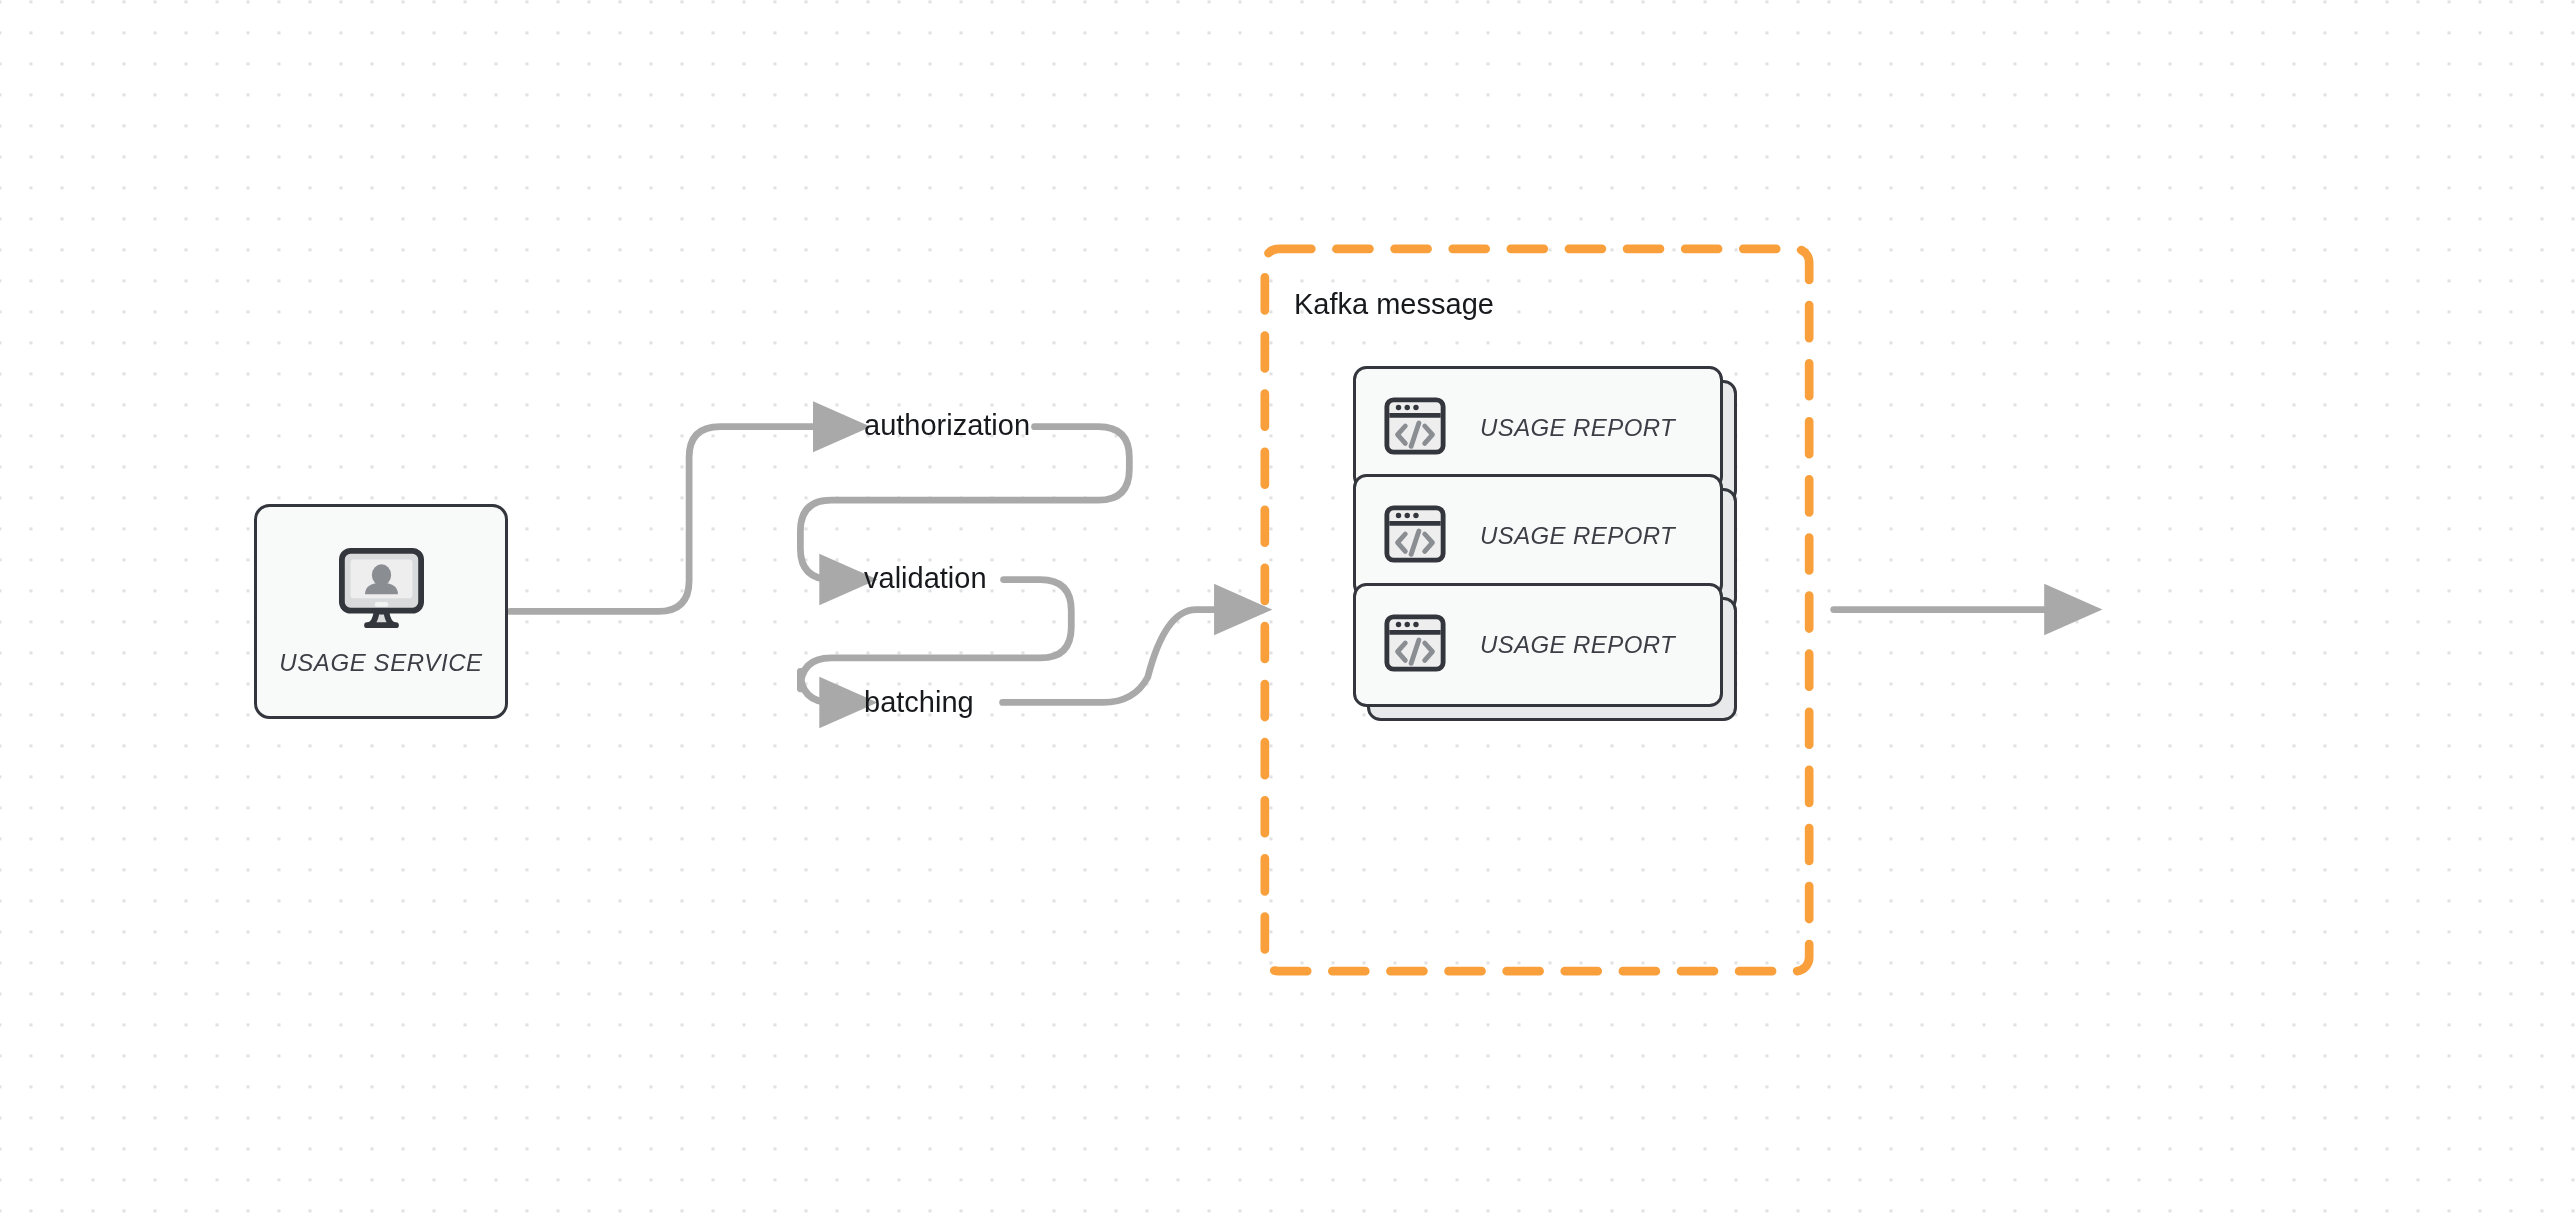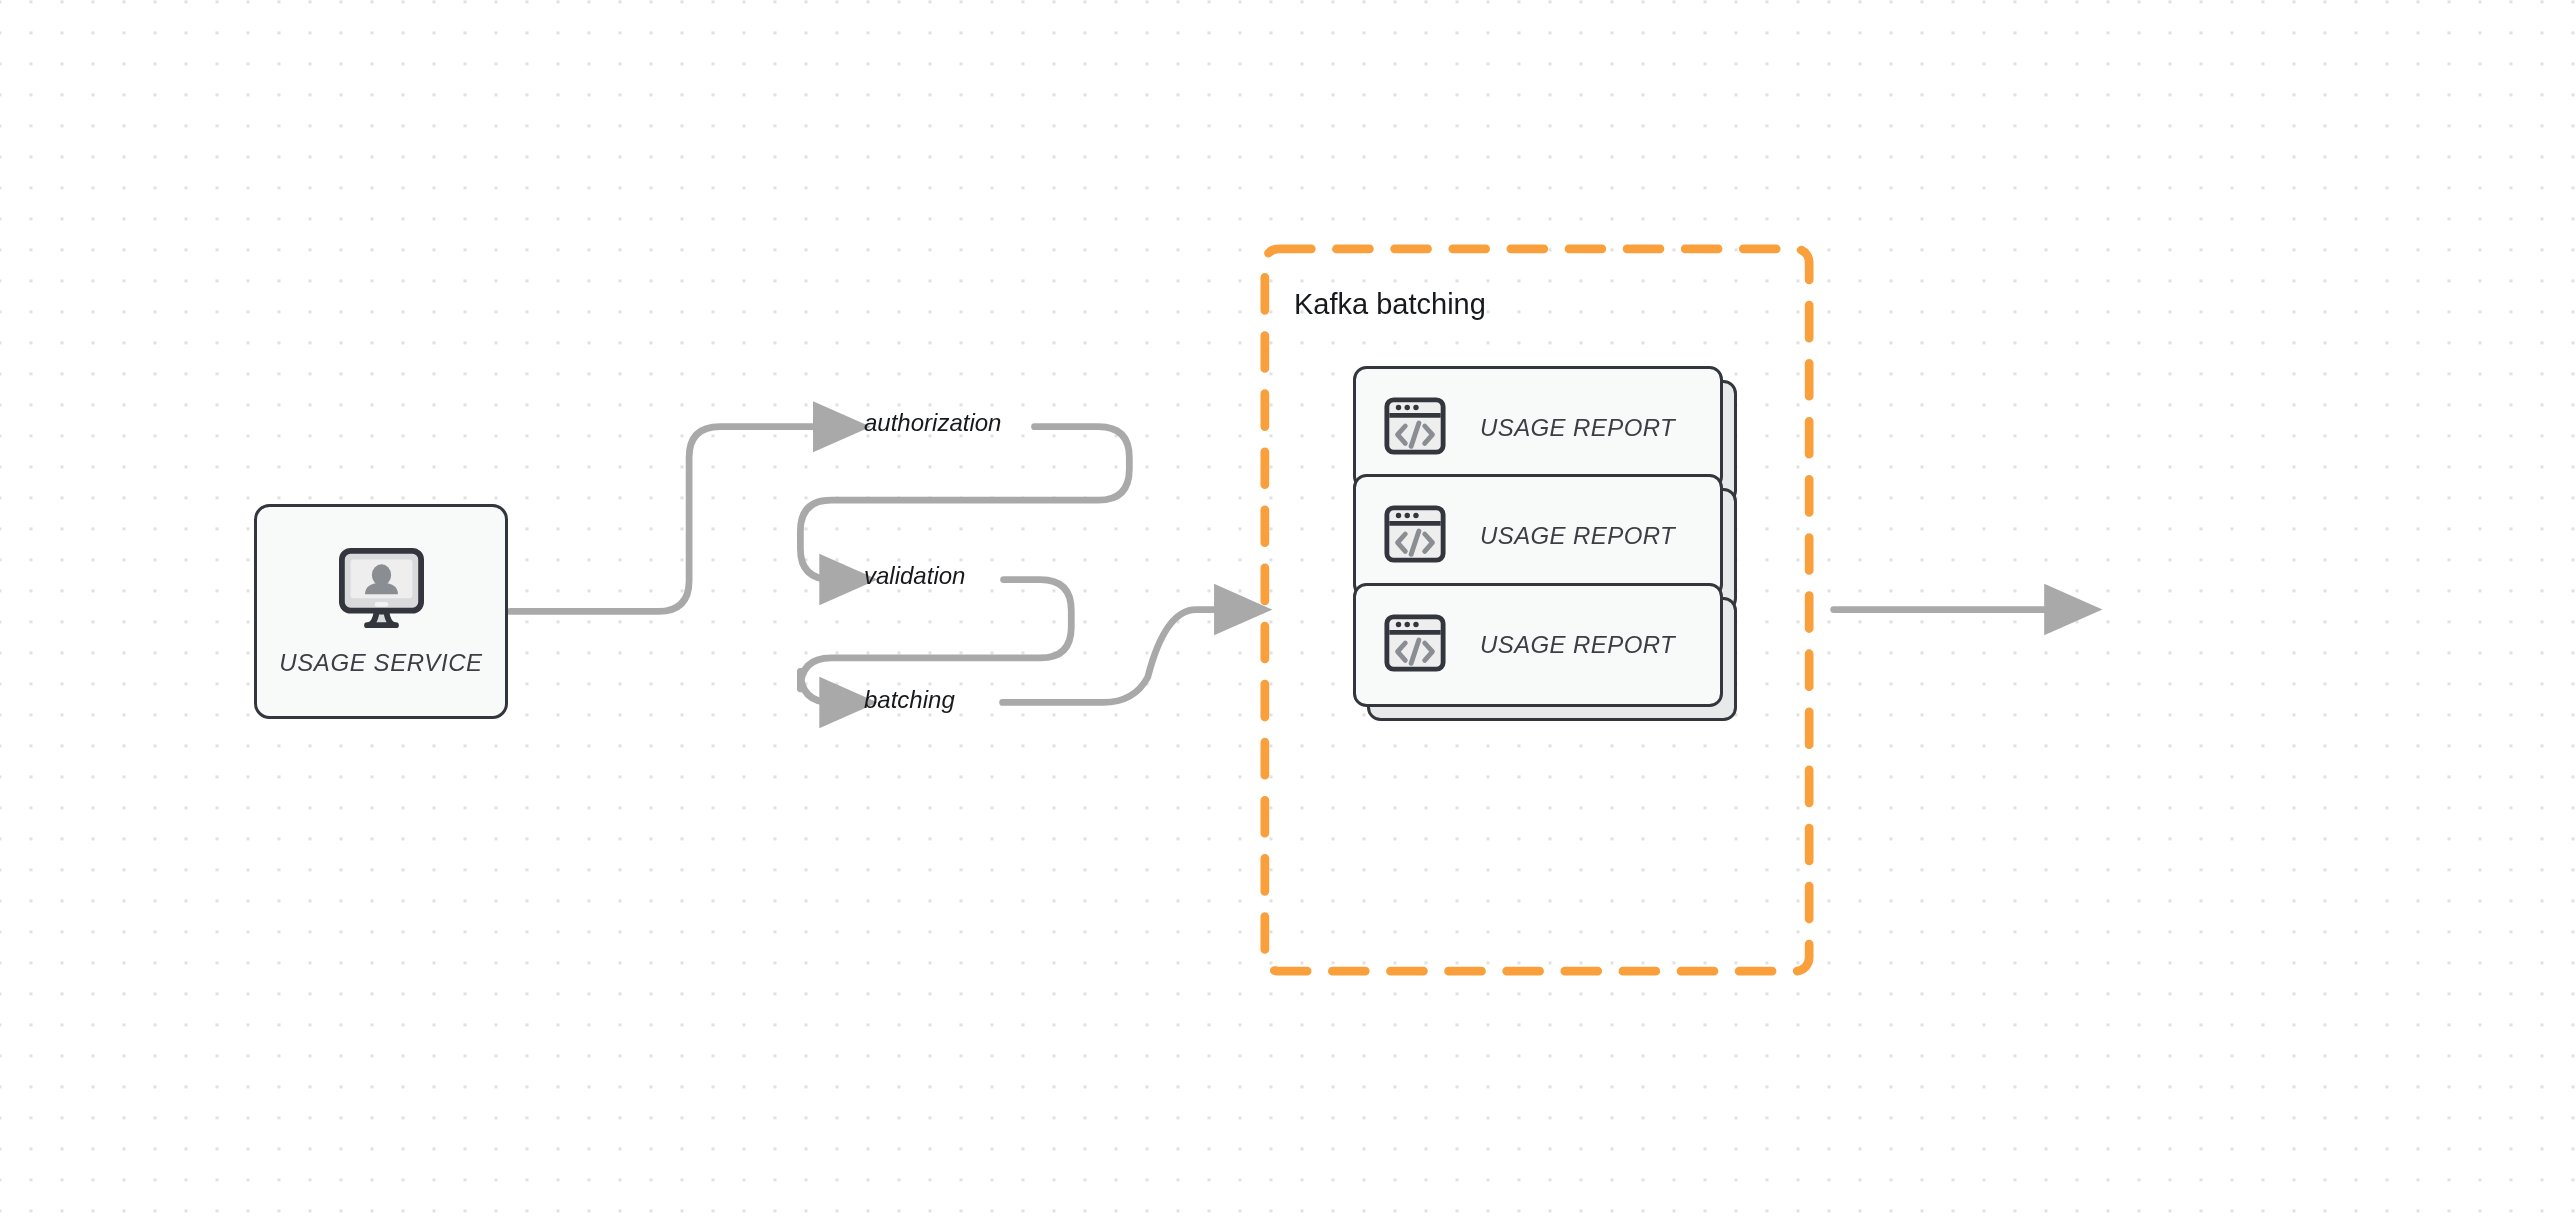--- a/index.html
+++ b/index.html
@@ -57,25 +57,24 @@
   #node-kafka {
     left: 2097px;
     top: 469px;
     width: 227px;
     height: 281px;
   }
 
   
   .step-label {
     position: absolute;
-    font-size: 24px;
+    font-size: 29px;
     color: #17191c;
     white-space: nowrap;
     line-height: 1;
-    font-style: italic;
   }
   #step-authorization { left: 864px; top: 411px; }
   #step-validation    { left: 864px; top: 564px; text-align: center; }
   #step-batching      { left: 864px; top: 688px; }
 
   
   #kafka-message-group {
     position: absolute;
     left: 1260px;
     top: 244px;
@@ -192,21 +191,21 @@
   <div class="step-label" id="step-validation">validation</div>
 
   <div class="step-label" id="step-batching">batching</div>
 
   <div id="kafka-message-group">
 
     <svg class="dash-frame" viewBox="0 0 572 756" preserveAspectRatio="none">
       <rect x="5" y="5" width="562" height="746" rx="14" fill="none" stroke="#f9a03c" stroke-width="9" stroke-linecap="round" stroke-dasharray="34 26"></rect>
     </svg>
 
-    <div id="kafka-message-title">Kafka batching</div>
+    <div id="kafka-message-title">Kafka message</div>
 
     <div class="report-card-wrap" id="report-card-0">
       <div class="report-card-shadow"></div>
       <div class="report-card">
         <span class="report-icon">
           <svg width="64" height="64" viewBox="0 0 66 66">
             <rect x="4" y="6" width="58" height="54" rx="7" fill="#eeeeef" stroke="#33373d" stroke-width="5"></rect>
             <line x1="6.5" y1="22" x2="59.5" y2="22" stroke="#33373d" stroke-width="5"></line>
             <circle cx="16" cy="14" r="2.8" fill="#33373d"></circle>
             <circle cx="25" cy="14" r="2.8" fill="#33373d"></circle>

